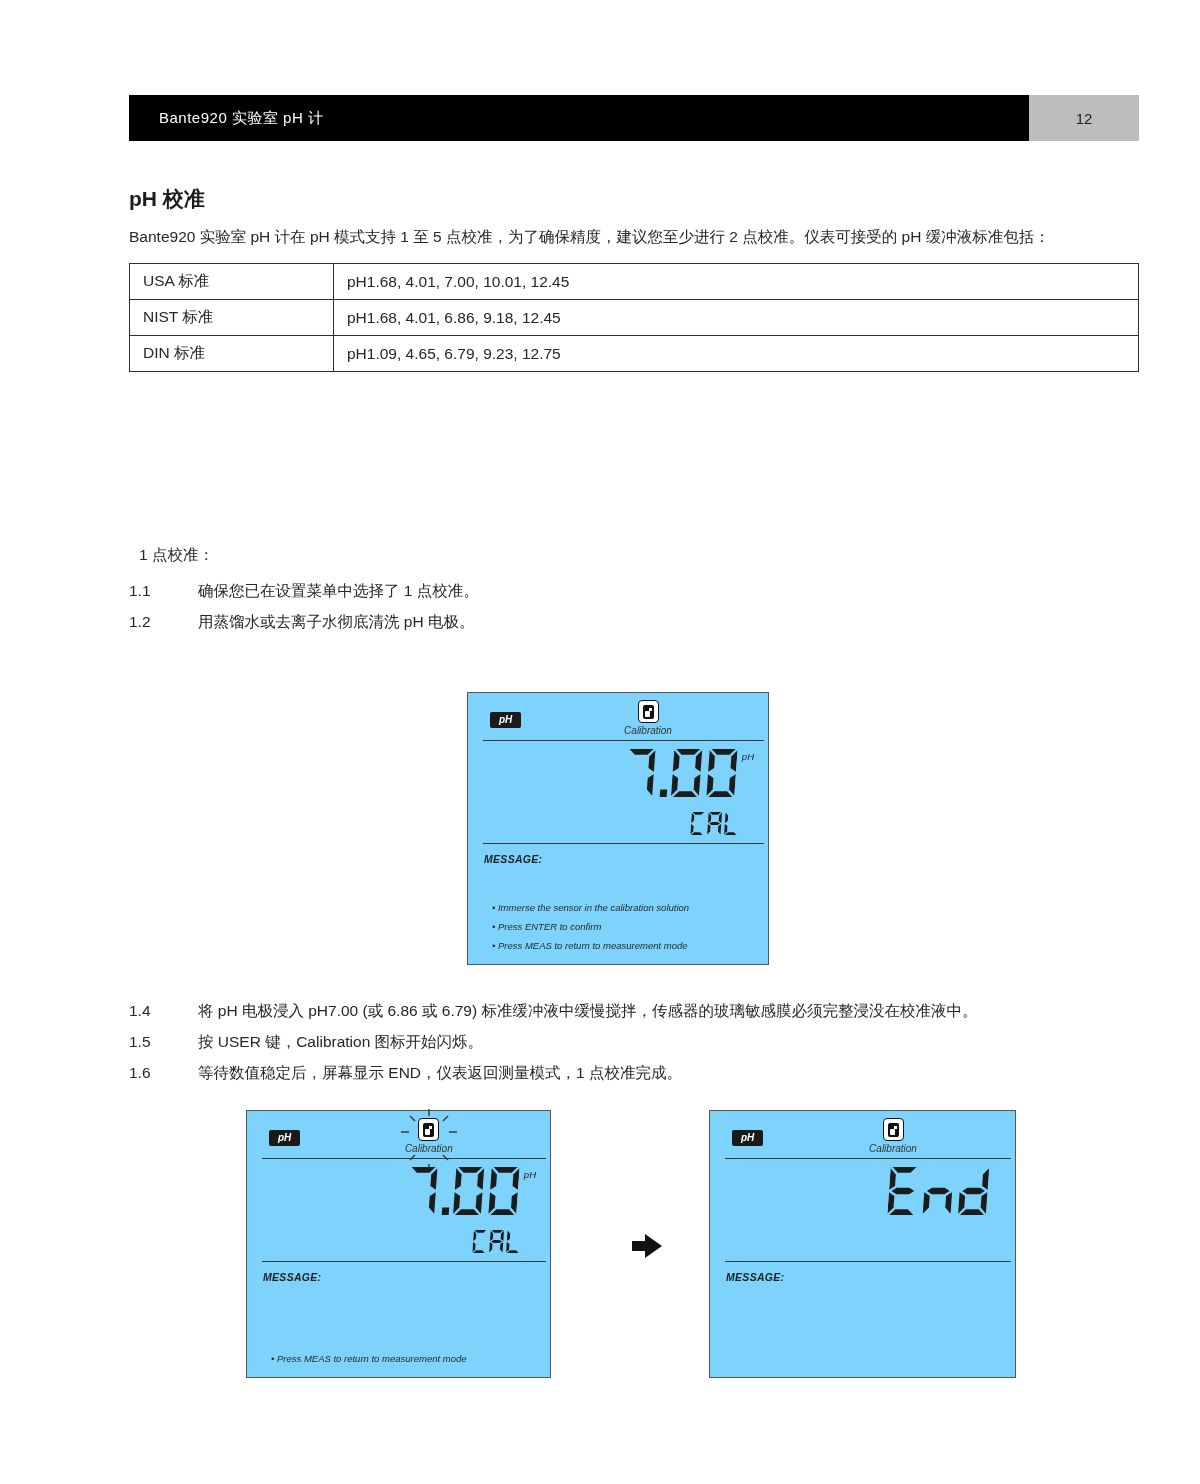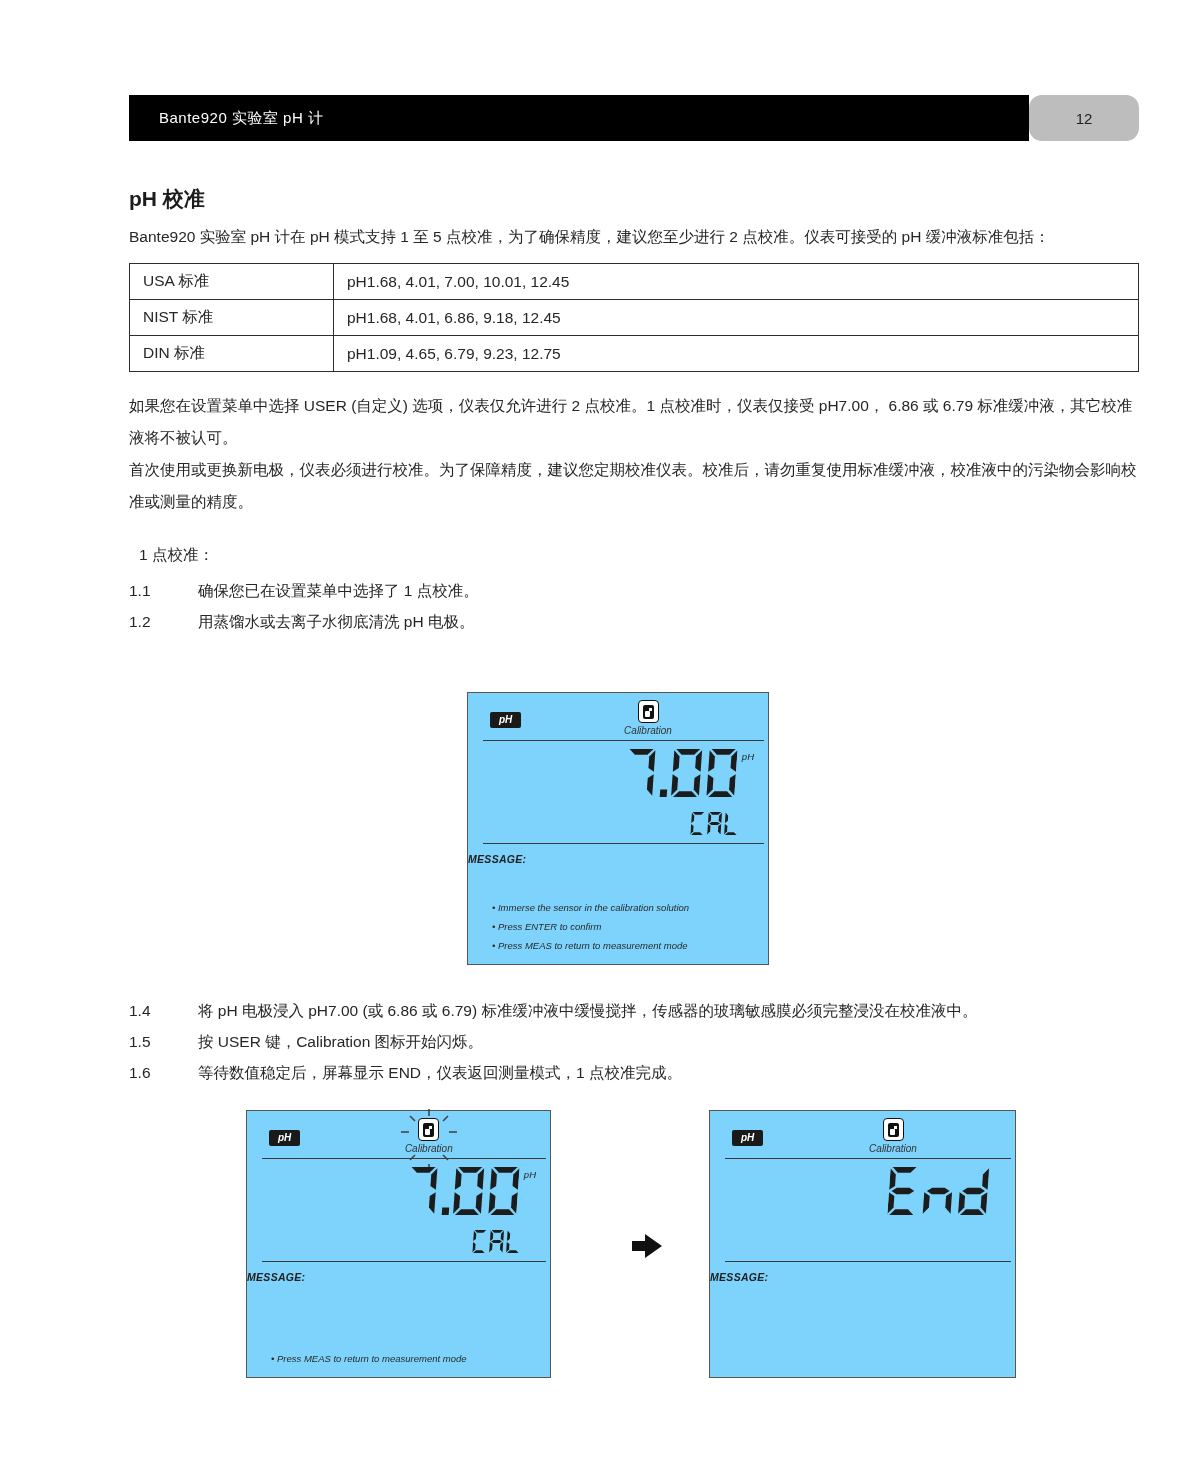--- a/index.html
+++ b/index.html
@@ -13,21 +13,20 @@
   
   .header-bar{
     position:absolute;left:95px;top:95px;width:900px;height:46px;
     background:#000;color:#fff;display:flex;align-items:center;
     padding-left:30px;box-sizing:border-box;font-size:15px;letter-spacing:.5px;
   }
   .page-number-box{
     position:absolute;left:995px;top:95px;width:110px;height:46px;
     background:#bdbdbd;color:#1f1f1f;display:flex;align-items:center;justify-content:center;
     font-size:15px;
-    border-radius:13px;
   }
 
   
   .page-title{position:absolute;left:95px;top:185px;font-size:21px;font-weight:bold;color:#1c1c1c;}
   .intro{position:absolute;left:95px;top:224px;width:1012px;font-size:15.5px;line-height:26px;}
 
   table.buffer-table{
     position:absolute;left:95px;top:263px;width:1010px;
     border-collapse:collapse;table-layout:fixed;font-size:15.5px;color:#262626;padding-left:32px;
   }
@@ -73,21 +72,21 @@
   .rule{position:absolute;left:15px;right:4px;border-top:1.5px solid #3a3a3a;}
   .rule1{top:47px;}
   .rule2{top:150px;}
 
   .main-display{position:absolute;top:56px;right:14px;display:flex;align-items:flex-start;gap:6px;}
   .panel-3 .main-display{right:28px;}
   .unit-label{font-size:9.5px;color:#222;margin-top:2px;min-width:12px;}
   .sub-display{position:absolute;top:119px;right:30px;}
   .seg svg{display:block;}
 
-  .msg-label{position:absolute;left:0;top:160px;font-size:10.5px;font-weight:bold;color:#1f1f1f;letter-spacing:.3px;text-align:right;}
+  .msg-label{position:absolute;left:16px;top:160px;font-size:10.5px;font-weight:bold;color:#1f1f1f;letter-spacing:.3px;text-align:right;}
   .bullet-list{position:absolute;left:24px;bottom:13px;font-size:9.5px;color:#2a2a2a;}
   .bullet-list .msg-item{margin-top:8px;line-height:11px;}
   .bullet-list .msg-item::before{content:"\2022  ";}
 
   .arrow{position:absolute;left:596px;top:1231px;width:34px;height:30px;}
 </style>
 </head>
 <body>
 
 <div class="page">
@@ -110,24 +109,20 @@
       <td class="c1">NIST 标准</td>
       <td>pH1.68, 4.01, 6.86, 9.18, 12.45</td>
     </tr>
     <tr>
       <td class="c1">DIN 标准</td>
       <td>pH1.09, 4.65, 6.79, 9.23, 12.75</td>
     </tr>
   </tbody>
     </table>
 
-  <div class="paragraphs">
-    <p>如果您在设置菜单中选择 USER (自定义) 选项，仪表仅允许进行 2 点校准。1 点校准时，仪表仅接受 pH7.00， 6.86 或 6.79 标准缓冲液，其它校准液将不被认可。</p>
-    <p>首次使用或更换新电极，仪表必须进行校准。为了保障精度，建议您定期校准仪表。校准后，请勿重复使用标准缓冲液，校准液中的污染物会影响校准或测量的精度。</p>
-  </div>
 
   <div class="proc-heading">1 点校准：</div>
 
   <div class="steps steps-a">
     <div class="step">
       <span class="step-num">1.1</span>
       <span class="step-text">确保您已在设置菜单中选择了 1 点校准。</span>
     </div>
     <div class="step">
       <span class="step-num">1.2</span>

